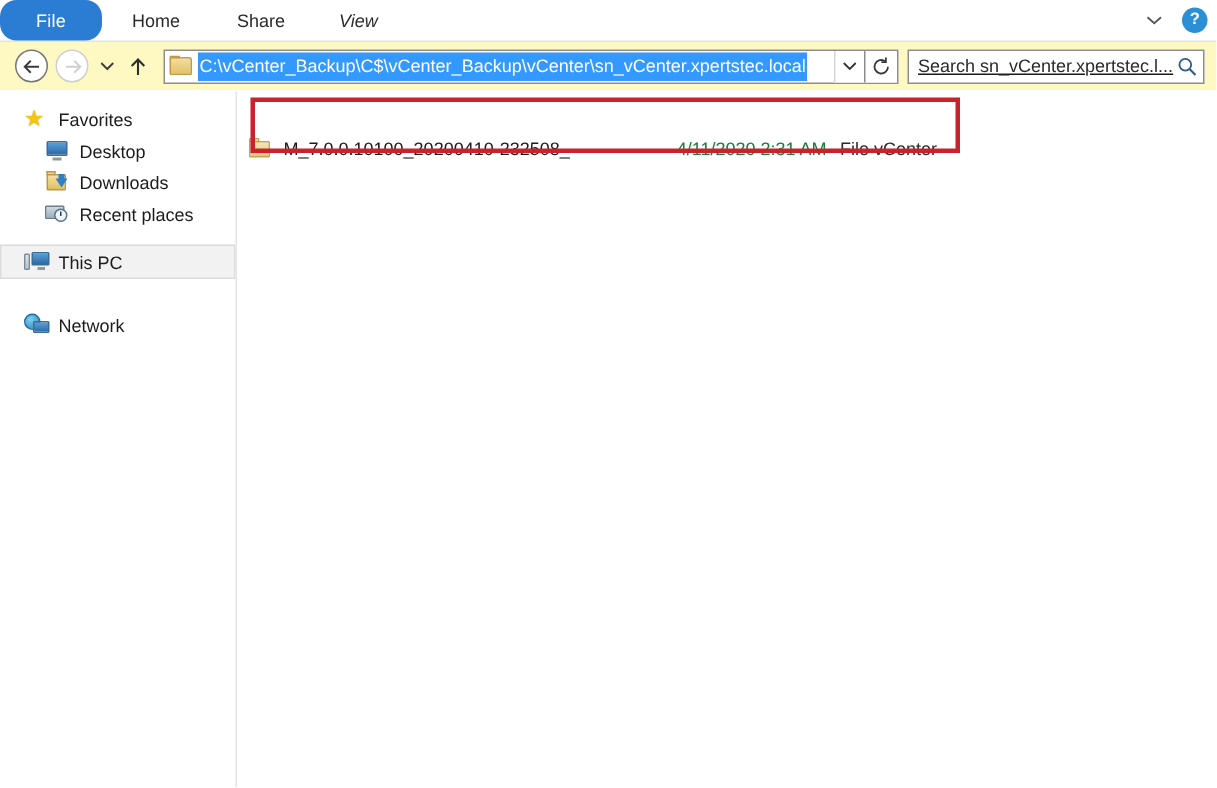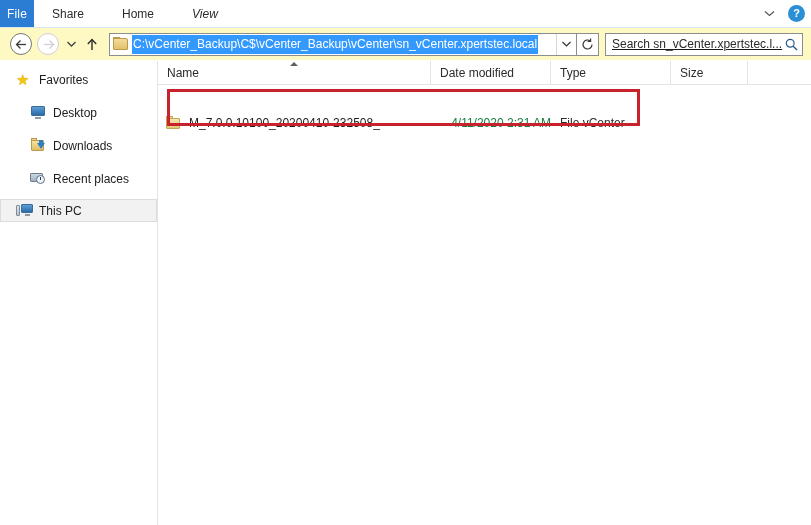--- a/index.html
+++ b/index.html
@@ -29,29 +29,30 @@
     position: relative;
     height: 28px;
     background: #ffffff;
     border-bottom: 1px solid #d9e4ec;
     display: flex;
     align-items: stretch;
     flex: 0 0 28px;
   }
 
   .tab-file {
-    width: 34px;
+    width: 68px;
     background: #2b7cd3;
     color: #ffffff;
     display: flex;
     align-items: center;
     justify-content: center;
     font-size: 12px;
     cursor: default;
     letter-spacing: .2px;
+    border-radius: 11px;
   }
 
   .tab {
     display: flex;
     align-items: center;
     justify-content: center;
     padding: 0 16px;
     font-size: 12px;
     color: #2b2b2b;
     cursor: default;
@@ -264,21 +265,21 @@
   .np-item {
     height: 21px;
     display: flex;
     align-items: center;
     cursor: default;
     padding-left: 16px;
     font-size: 12px;
     color: #1c1c1c;
     white-space: nowrap;
   }
-  .np-item.child { padding-left: 30px; margin-top: 12px; }
+  .np-item.child { padding-left: 30px; }
   .np-item.selected {
     background: #f2f2f2;
     border: 1px solid #dcdcdc;
     padding-left: 15px;
     height: 23px;
     margin-right: 0;
   }
 
   .np-icon {
     width: 17px; height: 15px;
@@ -512,25 +513,25 @@
 </style>
 </head>
 <body>
 
 <div class="window">
 
   <div class="ribbon-bar">
     <div class="tab-file">
       <span>File</span>
     </div>
+    <div class="tab tab-home">
+      <span>Home</span>
+    </div>
     <div class="tab tab-share">
       <span>Share</span>
-    </div>
-    <div class="tab tab-home">
-      <span>Home</span>
     </div>
     <div class="tab tab-view">
       <span>View</span>
     </div>
 
     <div class="ribbon-right">
       <div class="chev-expand">
         <svg width="11" height="7" viewBox="0 0 11 7" aria-hidden="true">
           <path d="M1 1.5 L5.5 5.5 L10 1.5" fill="none" stroke="#5a5a5a" stroke-width="1.3"></path>
         </svg>
@@ -648,41 +649,32 @@
           <span class="tower"></span>
             <span class="scr2"></span>
             <span class="base2"></span>
         </span>
         <span class="np-label">This PC</span>
       </div>
 
       <div class="np-gap"></div>
       <div class="np-gap"></div>
 
+      <div class="np-item">
+        <span class="np-icon ic-net">
+          <span class="globe"></span>
+            <span class="scr3"></span>
+        </span>
+        <span class="np-label">Network</span>
+      </div>
 
     </div>
 
     <div class="content">
 
-      <div class="col-header">
-        <div class="col col-name">
-          <span class="sort-arrow"></span>
-          <span>Name</span>
-        </div>
-        <div class="col col-date">
-          <span>Date modified</span>
-        </div>
-        <div class="col col-type">
-          <span>Type</span>
-        </div>
-        <div class="col col-size">
-          <span>Size</span>
-        </div>
-        <div class="col col-rest"></div>
-      </div>
 
       <div class="file-list">
 
         <div class="row">
           <div class="cell cell-name">
             <span class="row-folder-icon">
               <span class="rt"></span>
                 <span class="rb"></span>
             </span>
             <span>M_7.0.0.10100_20200410-232508_</span>

